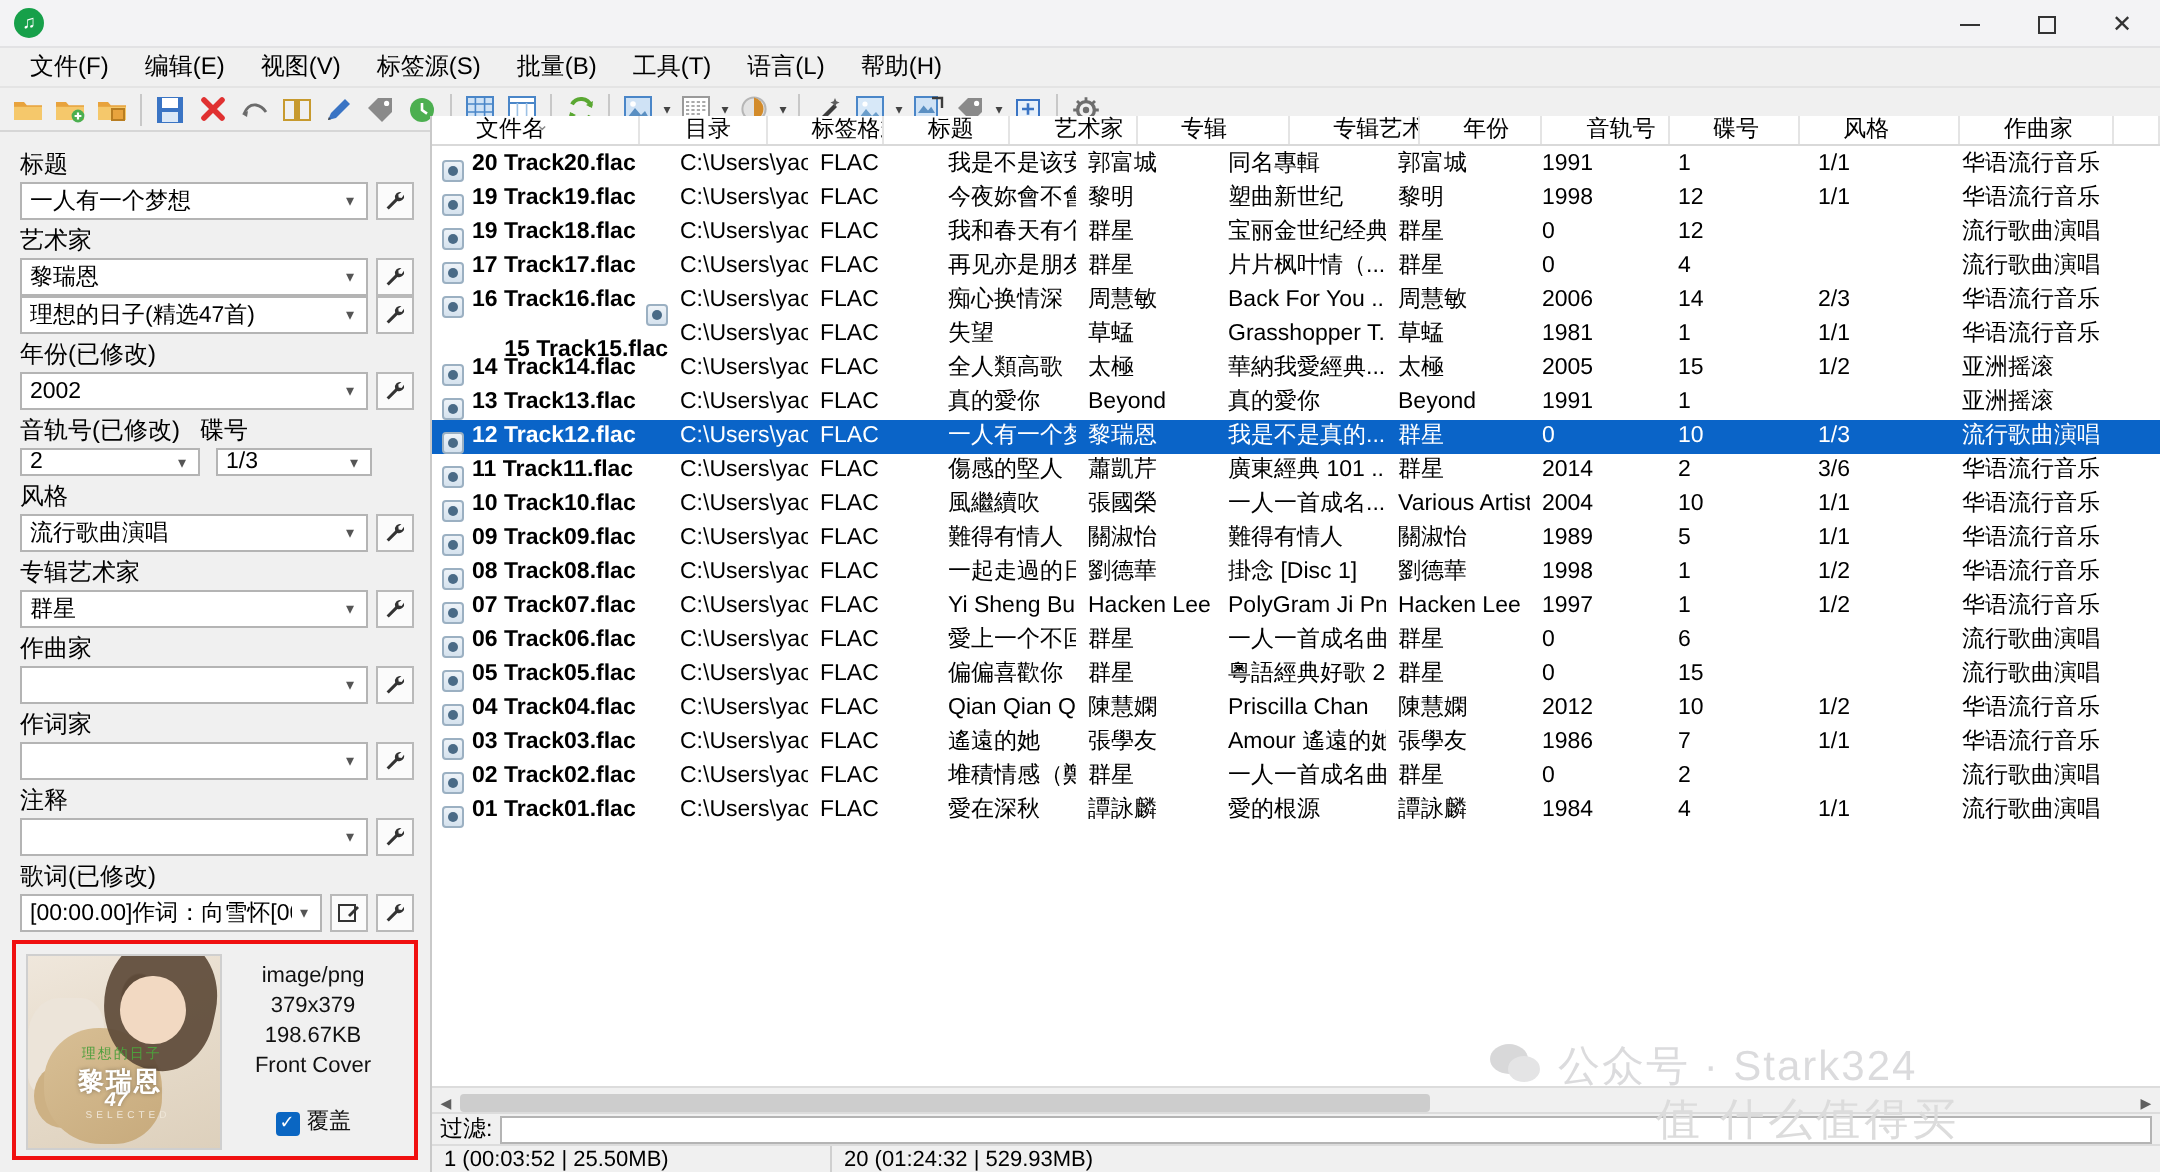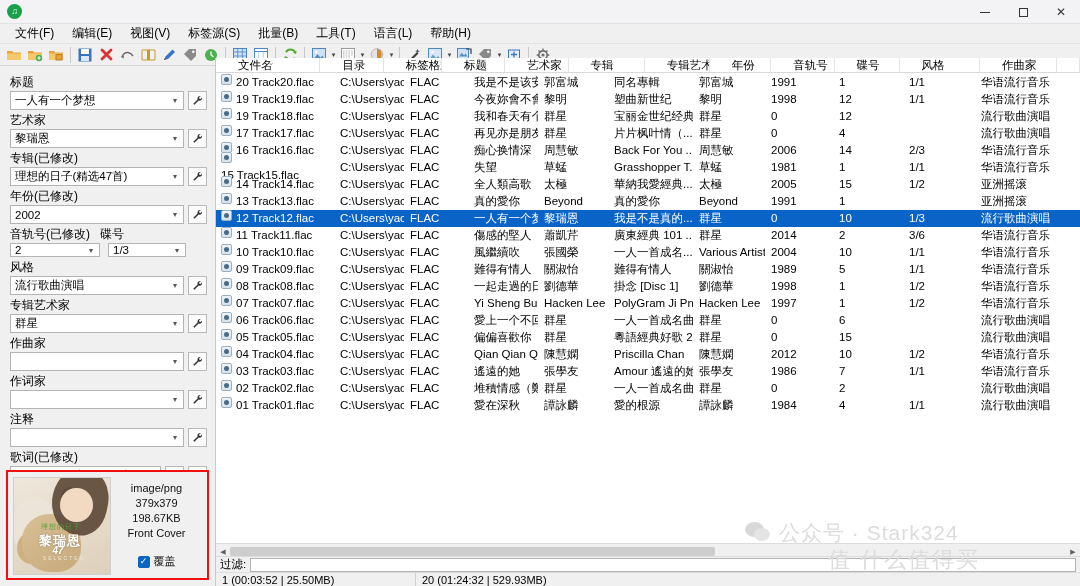--- a/index.html
+++ b/index.html
@@ -150,21 +150,21 @@
     border-right:1px solid #e4e4e4;
   }
   .hcell .sortmark { position:absolute; left:50%; top:-3px; font-size:8px; color:#888; }
   .list-body { position:absolute; top:16px; left:0; right:0; bottom:45px; overflow:hidden; background:#fff; }
   .row { display:flex; height:17px; align-items:center; }
   .row.sel { background:#0a64c8; color:#fff; }
   .cell {
     font-size:11.5px; padding-left:6px; white-space:nowrap; overflow:hidden;
     line-height:17px; flex:none;
   }
-  .cell.first { display:flex; align-items:flex-start; gap:4px; padding-left:5px; }
+  .cell.first { display:flex; align-items:flex-end; gap:4px; padding-left:5px;font-weight:bold; }
   .file-ico {
     width:11px;height:11px;flex:none;border-radius:2px;
     background:linear-gradient(#eef3f8,#d5e2ee); border:1px solid #9bb0c2;
     display:flex;align-items:center;justify-content:center;
   }
   .file-ico i { width:5px;height:5px;border-radius:50%;background:#4a6b87; display:block; }
 
   
   .hscroll {
     position:absolute; left:0; right:0; bottom:28px; height:15px;
@@ -429,21 +429,20 @@
        <span class="arrow">▾</span>
      </div>
      <div class="wrench-btn">
        <svg width="11" height="11" viewBox="0 0 12 12">
                 <path d="M9.5 1.2a2.8 2.8 0 0 0-3.4 3.6L1.4 9.5l1.2 1.2 4.7-4.7a2.8 2.8 0 0 0 3.6-3.4L9.6 4.3 8 4.1 7.8 2.5z" fill="#333"></path>
               </svg>
      </div>
           </div>
         </div>
         <div>
-          <div class="field-label">专辑(已修改)</div>
           <div class="field-row">
             <div class="combo">
        <span class="val">理想的日子(精选47首)</span>
        <span class="arrow">▾</span>
      </div>
      <div class="wrench-btn">
        <svg width="11" height="11" viewBox="0 0 12 12">
                 <path d="M9.5 1.2a2.8 2.8 0 0 0-3.4 3.6L1.4 9.5l1.2 1.2 4.7-4.7a2.8 2.8 0 0 0 3.6-3.4L9.6 4.3 8 4.1 7.8 2.5z" fill="#333"></path>
               </svg>
      </div>

